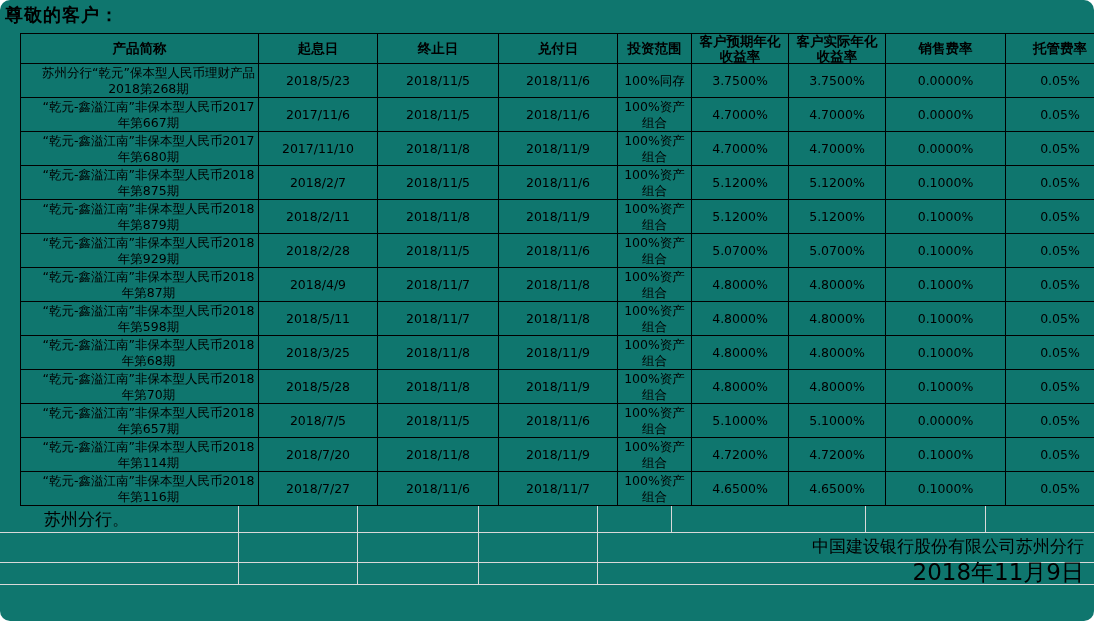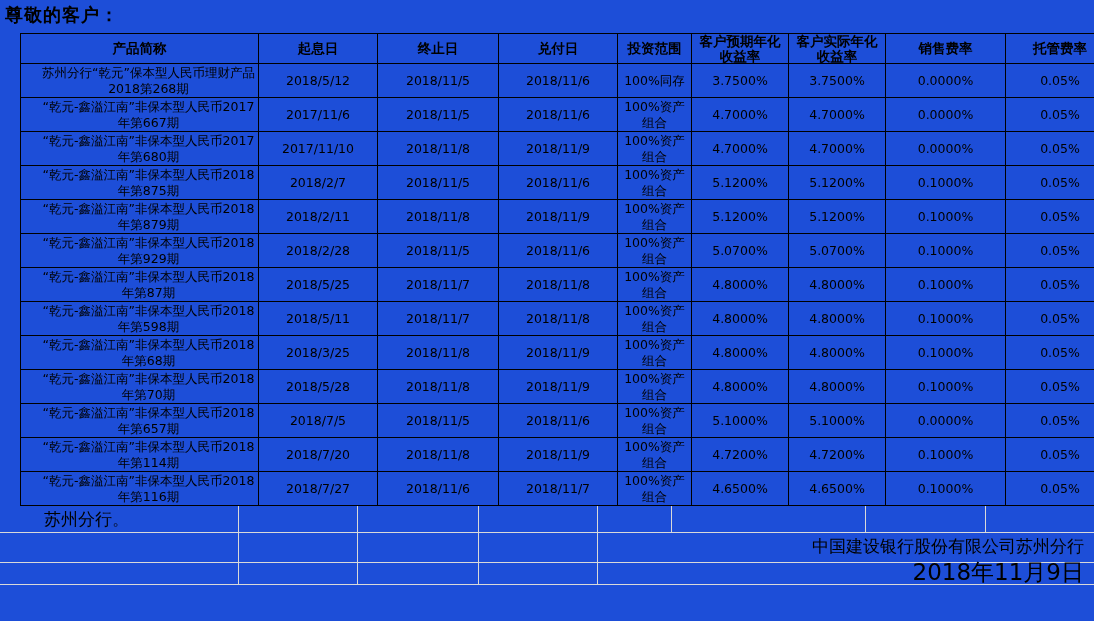--- a/index.html
+++ b/index.html
@@ -1,23 +1,24 @@
 <!DOCTYPE html>
 <html><head>
 <meta charset="utf-8">
 <style>
   html, body { margin: 0; padding: 0; background: #ffffff; }
   .page {
     position: relative;
     width: 1094px;
     height: 621px;
-    background: #1d4ed8;
+    background: #0f766e;
     color: #000000;
     font-family: "DejaVu Sans", "Liberation Sans", sans-serif;
     overflow: hidden;
+    border-radius: 10px;
   }
   .greeting {
     box-sizing: border-box;
     height: 33px;
     line-height: 30px;
     padding-left: 5px;
     font-size: 18px;
     font-weight: bold;
     letter-spacing: 1px;
   }
@@ -121,21 +122,21 @@
           <th>投资范围</th>
           <th>客户预期年化收益率</th>
           <th>客户实际年化收益率</th>
           <th>销售费率</th>
           <th>托管费率</th>
         </tr>
     </thead>
     <tbody id="table-body">
         <tr>
           <td class="cell-name">苏州分行“乾元”保本型人民币理财产品2018第268期</td>
-          <td class="cell-center">2018/5/12</td>
+          <td class="cell-center">2018/5/23</td>
           <td class="cell-center">2018/11/5</td>
           <td class="cell-center">2018/11/6</td>
           <td class="cell-center">100%同存</td>
           <td class="cell-center">3.7500%</td>
           <td class="cell-center">3.7500%</td>
           <td class="cell-center">0.0000%</td>
           <td class="cell-center">0.05%</td>
         </tr>
         <tr>
           <td class="cell-name">“乾元-鑫溢江南”非保本型人民币2017年第667期</td>
@@ -187,21 +188,21 @@
           <td class="cell-center">2018/11/5</td>
           <td class="cell-center">2018/11/6</td>
           <td class="cell-center">100%资产组合</td>
           <td class="cell-center">5.0700%</td>
           <td class="cell-center">5.0700%</td>
           <td class="cell-center">0.1000%</td>
           <td class="cell-center">0.05%</td>
         </tr>
         <tr>
           <td class="cell-name">“乾元-鑫溢江南”非保本型人民币2018年第87期</td>
-          <td class="cell-center">2018/5/25</td>
+          <td class="cell-center">2018/4/9</td>
           <td class="cell-center">2018/11/7</td>
           <td class="cell-center">2018/11/8</td>
           <td class="cell-center">100%资产组合</td>
           <td class="cell-center">4.8000%</td>
           <td class="cell-center">4.8000%</td>
           <td class="cell-center">0.1000%</td>
           <td class="cell-center">0.05%</td>
         </tr>
         <tr>
           <td class="cell-name">“乾元-鑫溢江南”非保本型人民币2018年第598期</td>

